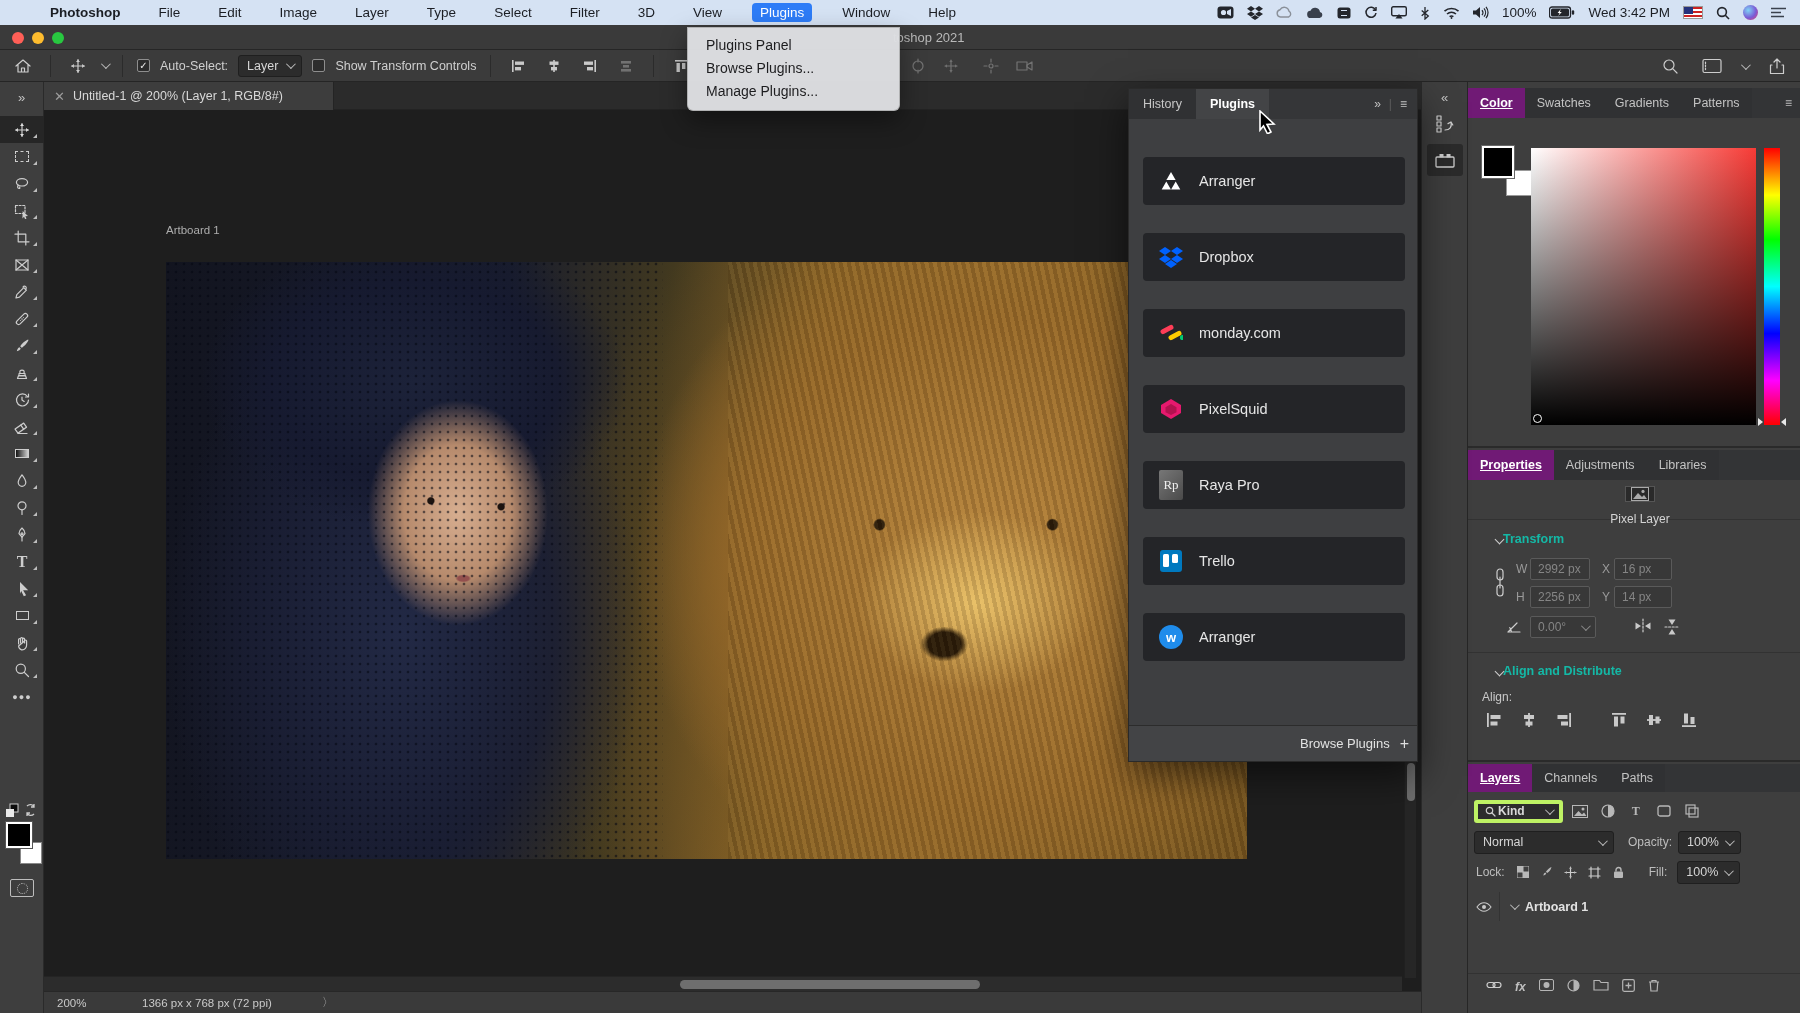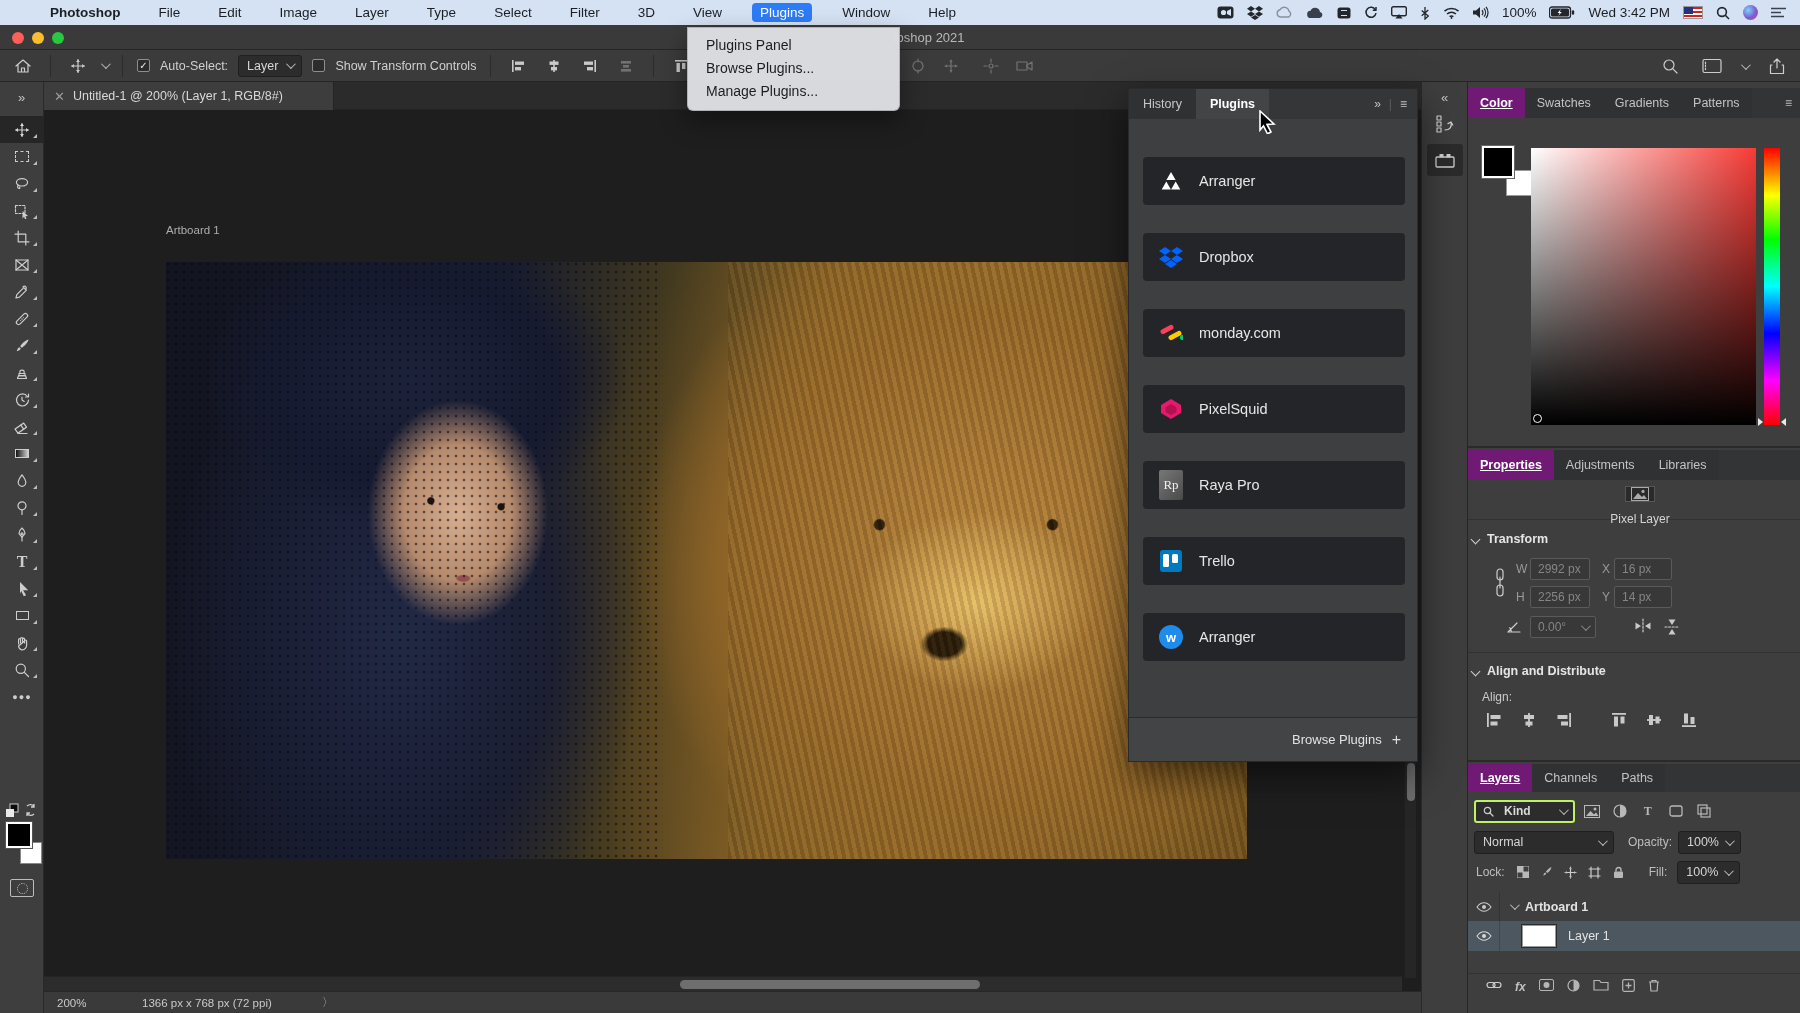--- a/index.html
+++ b/index.html
@@ -121,22 +121,22 @@
   .pl-panel{position:absolute;left:1128px;top:88px;width:290px;height:674px;background:#3e3f41;
     border:1px solid #2a2a2a;box-shadow:0 14px 36px rgba(0,0,0,.55);z-index:20;}
   .pl-head{position:relative;height:30px;background:#353638;display:flex;align-items:stretch;}
   .pl-tab{display:flex;align-items:center;padding:0 14px;color:#c7c7c7;font-size:12.5px;background:#303133;}
   .pl-tab.active{background:#434446;color:#fff;font-weight:bold;}
   .pl-head .hr-icons{margin-left:auto;display:flex;align-items:center;gap:8px;padding-right:10px;color:#c3c3c3;}
   .pl-list{position:absolute;left:0;top:30px;right:0;bottom:36px;background:#3e3f41;}
   .pl-item{position:absolute;left:14px;width:262px;height:48px;border-radius:4px;background:#242528;
     display:flex;align-items:center;gap:16px;padding:0 0 0 16px;color:#e6e6e6;font-size:14.5px;}
   .pl-logo{width:24px;height:24px;display:flex;align-items:center;justify-content:center;flex:0 0 24px;}
-  .pl-foot{position:absolute;left:0;right:0;bottom:0;height:44px;background:#434446;border-top:1px solid #2c2c2c;
-    display:flex;align-items:center;justify-content:flex-end;gap:10px;padding-right:16px;color:#e2e2e2;font-size:13px;}
+  .pl-foot{position:absolute;left:0;right:0;bottom:0;height:36px;background:#434446;border-top:1px solid #2c2c2c;
+    display:flex;align-items:center;justify-content:flex-end;gap:10px;padding-right:8px;color:#e2e2e2;font-size:13px;}
   .pl-foot .plus{font-size:16px;color:#dedede;}
   .logo-raya{width:24px;height:30px;background:linear-gradient(135deg,#777,#4a4a4a);color:#eee;
     font-family:"Liberation Serif",serif;font-size:13px;display:flex;align-items:center;justify-content:center;border-radius:2px;}
   .logo-wm{width:24px;height:24px;border-radius:50%;background:#1f8ceb;color:#fff;font-weight:bold;font-size:13px;
     display:flex;align-items:center;justify-content:center;}
   .logo-trello{width:22px;height:22px;border-radius:3px;background:#0079bf;position:relative;}
   .logo-trello i{position:absolute;top:4px;width:6px;background:#fff;border-radius:1.5px;}
   .logo-trello i.a{left:3px;height:13px;}
   .logo-trello i.b{left:12px;height:9px;}
 
@@ -169,30 +169,30 @@
   .cp-field .mark{position:absolute;left:2px;bottom:2px;width:9px;height:9px;border:1.4px solid #fff;border-radius:50%;}
   .cp-hue{position:absolute;left:296px;top:60px;width:16px;height:277px;
     background:linear-gradient(to bottom,#f00,#ff0 17%,#0f0 33%,#0ff 50%,#00f 67%,#f0f 84%,#f00);}
   .cp-hmark{position:absolute;left:290px;top:330px;width:0;height:0;border-top:4px solid transparent;border-bottom:4px solid transparent;border-left:5px solid #e8e8e8;}
   .cp-hmark2{position:absolute;left:313px;top:330px;width:0;height:0;border-top:4px solid transparent;border-bottom:4px solid transparent;border-right:5px solid #e8e8e8;}
 
   
   .pp-row{position:absolute;left:0;right:0;display:flex;align-items:center;flex-direction:column;}
   .pp-pixel{top:36px;height:34px;padding-left:12px;gap:10px;border-bottom:1px solid #323232;}
   .thumb-ic{width:30px;height:24px;background:#2a2a2a;border:1px solid #555;display:flex;align-items:center;justify-content:center;}
-  .sec-head{position:absolute;left:4px;display:flex;align-items:center;gap:8px;color:#e5e5e5;font-weight:bold;font-size:12.5px;}
+  .sec-head{position:absolute;left:28px;display:flex;align-items:center;color:#14b8a6;font-weight:bold;font-size:12.5px;}
   .sec-chev{width:7px;height:7px;border-right:1.5px solid #cfcfcf;border-bottom:1.5px solid #cfcfcf;transform:rotate(45deg);}
   .tf-label{color:#9a9a9a;font-size:12px;}
   .tf-box{height:22px;border:1px solid #5a5a5a;border-radius:2px;background:#383838;color:#858585;
     font-size:12px;display:inline-flex;align-items:center;padding:0 7px;white-space:nowrap;}
   .flipic svg{display:block;}
 
   
   .lp-row{position:absolute;left:0;right:0;display:flex;align-items:center;}
-  .kindbox{display:inline-flex;align-items:center;gap:10px;background:#2c2c2c;border:2px solid #bef264;border-radius:3px;
+  .kindbox{display:inline-flex;align-items:center;gap:2px;background:#2c2c2c;border:4px solid #bef264;border-radius:3px;
     height:23px;padding:0 7px;color:#d8d8d8;font-size:12px;font-weight:bold;}
   .fil-ic{width:22px;height:20px;display:flex;align-items:center;justify-content:center;color:#b8b8b8;}
   .lockic{width:20px;height:18px;display:flex;align-items:center;justify-content:center;color:#b8b8b8;}
   .eyecell{width:32px;display:flex;align-items:center;justify-content:center;border-right:1px solid #333;align-self:stretch;}
   .layer-row{height:29px;color:#e2e2e2;font-size:12.5px;}
   .layer-row.selected{background:#4d5760;}
   .lthumb{width:34px;height:22px;background:#fff;border:1px solid #9a9a9a;outline:1px solid #2c2c2c;}
   .lp-foot{position:absolute;left:0;right:0;bottom:14px;height:26px;border-top:1px solid #323232;
     display:flex;align-items:center;gap:13px;padding-left:18px;color:#b5b5b5;}
   .fx{font-size:12px;font-style:italic;font-weight:bold;color:#c0c0c0;}
@@ -821,30 +821,20 @@
       <div class="lp-row layer-row" style="top:128px;">
         <span class="eyecell">
             <svg width="16" height="10">
               <path d="M1 5c2.2-3 4.6-4.2 7-4.2S12.8 2 15 5c-2.2 3-4.6 4.2-7 4.2S3.2 8 1 5z" fill="none" stroke="#c9c9c9" stroke-width="1.1"></path>
               <circle cx="8" cy="5" r="2" fill="#c9c9c9"></circle>
             </svg>
           </span>
         <span class="chev" style="margin:0 8px 0 10px;"></span>
         <span style="font-weight:bold;">Artboard 1</span>
       </div>
-      <div class="lp-row layer-row selected" style="top:157px;height:30px;">
-        <span class="eyecell" style="border-right-color:#3e4750;">
-            <svg width="16" height="10">
-              <path d="M1 5c2.2-3 4.6-4.2 7-4.2S12.8 2 15 5c-2.2 3-4.6 4.2-7 4.2S3.2 8 1 5z" fill="none" stroke="#d6d6d6" stroke-width="1.1"></path>
-              <circle cx="8" cy="5" r="2" fill="#d6d6d6"></circle>
-            </svg>
-          </span>
-        <span class="lthumb" style="margin-left:22px;"></span>
-        <span style="margin-left:12px;">Layer 1</span>
-      </div>
       <div class="lp-foot">
         <span><svg class="t" width="16" height="12">
               <rect x="1" y="3.5" width="8" height="5" rx="2.5"></rect>
               <rect x="7" y="3.5" width="8" height="5" rx="2.5"></rect>
             </svg></span>
         <span class="fx">fx</span>
         <span><svg width="15" height="12">
               <rect x="0.5" y="0.5" width="14" height="11" rx="1.5" fill="none" stroke="#b5b5b5"></rect>
               <circle cx="7.5" cy="6" r="3" fill="#b5b5b5"></circle>
             </svg></span>

